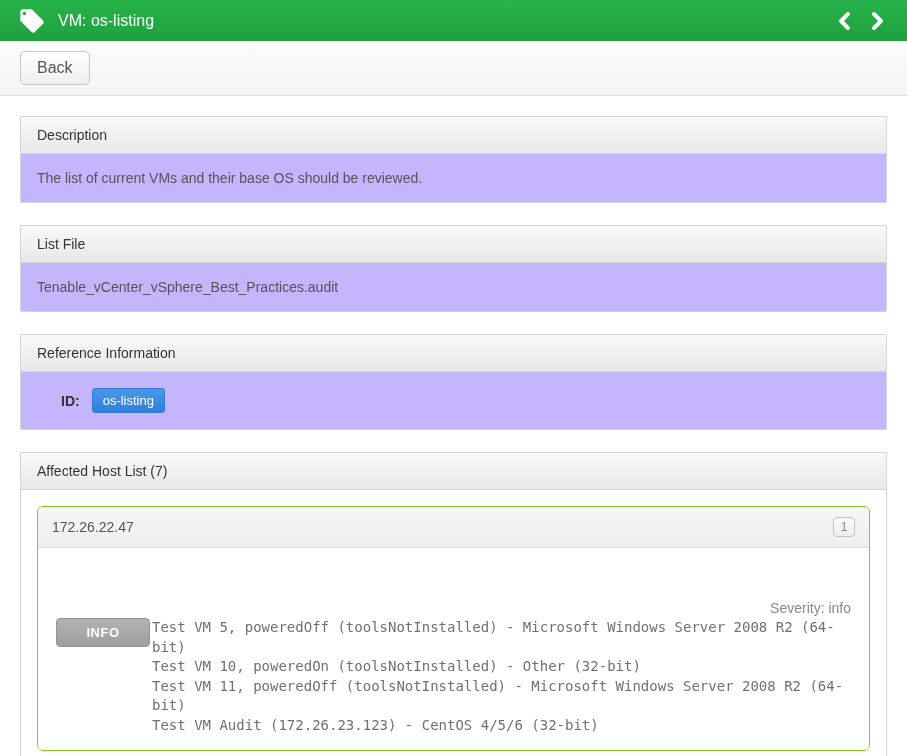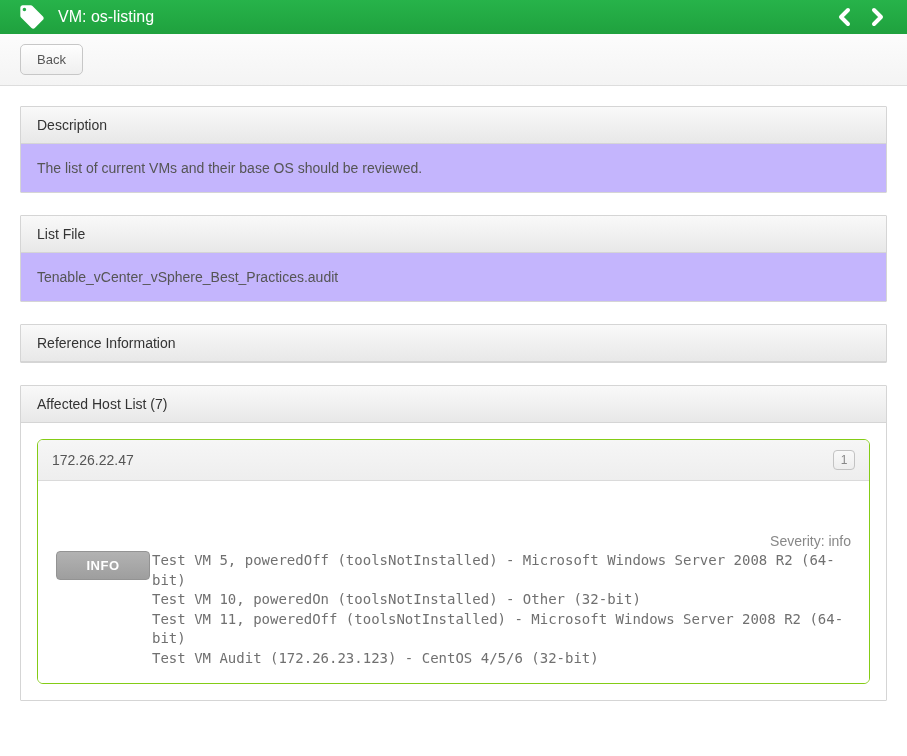--- a/index.html
+++ b/index.html
@@ -1,20 +1,20 @@
 <!DOCTYPE html>
 <html><head>
 <meta charset="utf-8">
 <style>
   * { box-sizing: border-box; margin: 0; padding: 0; }
   body { font-family: Arial, Helvetica, sans-serif; font-size: 14px; background: #fff; color: #333; width: 907px; }
   
   .header {
     background: linear-gradient(to bottom, #27b34a, #1fa13e);
-    height: 34px;
+    height: 41px;
     display: flex;
     align-items: center;
     padding: 0 18px;
     color: #fff;
   }
   .header-icon {
     margin-right: 12px;
     display: flex;
     align-items: center;
   }
@@ -35,21 +35,21 @@
   .sub-bar {
     background: linear-gradient(to bottom, #fcfcfc, #f4f4f4);
     border-bottom: 1px solid #ddd;
     padding: 10px 20px;
   }
   .back-btn {
     background: linear-gradient(to bottom, #fefefe, #efefef);
     border: 1px solid #c7c7c7;
     border-radius: 5px;
     padding: 7px 16px;
-    font-size: 13px;
+    font-size: 16px;
     color: #555;
     cursor: pointer;
   }
   
   .content { padding: 20px; }
   
   .panel {
     border: 1px solid #d5d5d5;
     border-radius: 1px;
     margin-bottom: 22px;
@@ -180,20 +180,26 @@
     <div class="panel-body">The list of current VMs and their base OS should be reviewed.</div>
   </div>
 
   <div class="panel">
     <div class="panel-header">List File</div>
     <div class="panel-body">Tenable_vCenter_vSphere_Best_Practices.audit</div>
   </div>
 
   <div class="panel">
     <div class="panel-header">Reference Information</div>
+    <div class="panel-body">
+      <div class="ref-row">
+        <span class="ref-label">ID:</span>
+        <span class="tag-blue">os-listing</span>
+      </div>
+    </div>
   </div>
 
   <div class="panel">
     <div class="panel-header">Affected Host List (7)</div>
     <div class="host-panel">
       <div class="host-header">
         <span>172.26.22.47</span>
         <span class="count-badge">1</span>
       </div>
       <div class="host-body">

